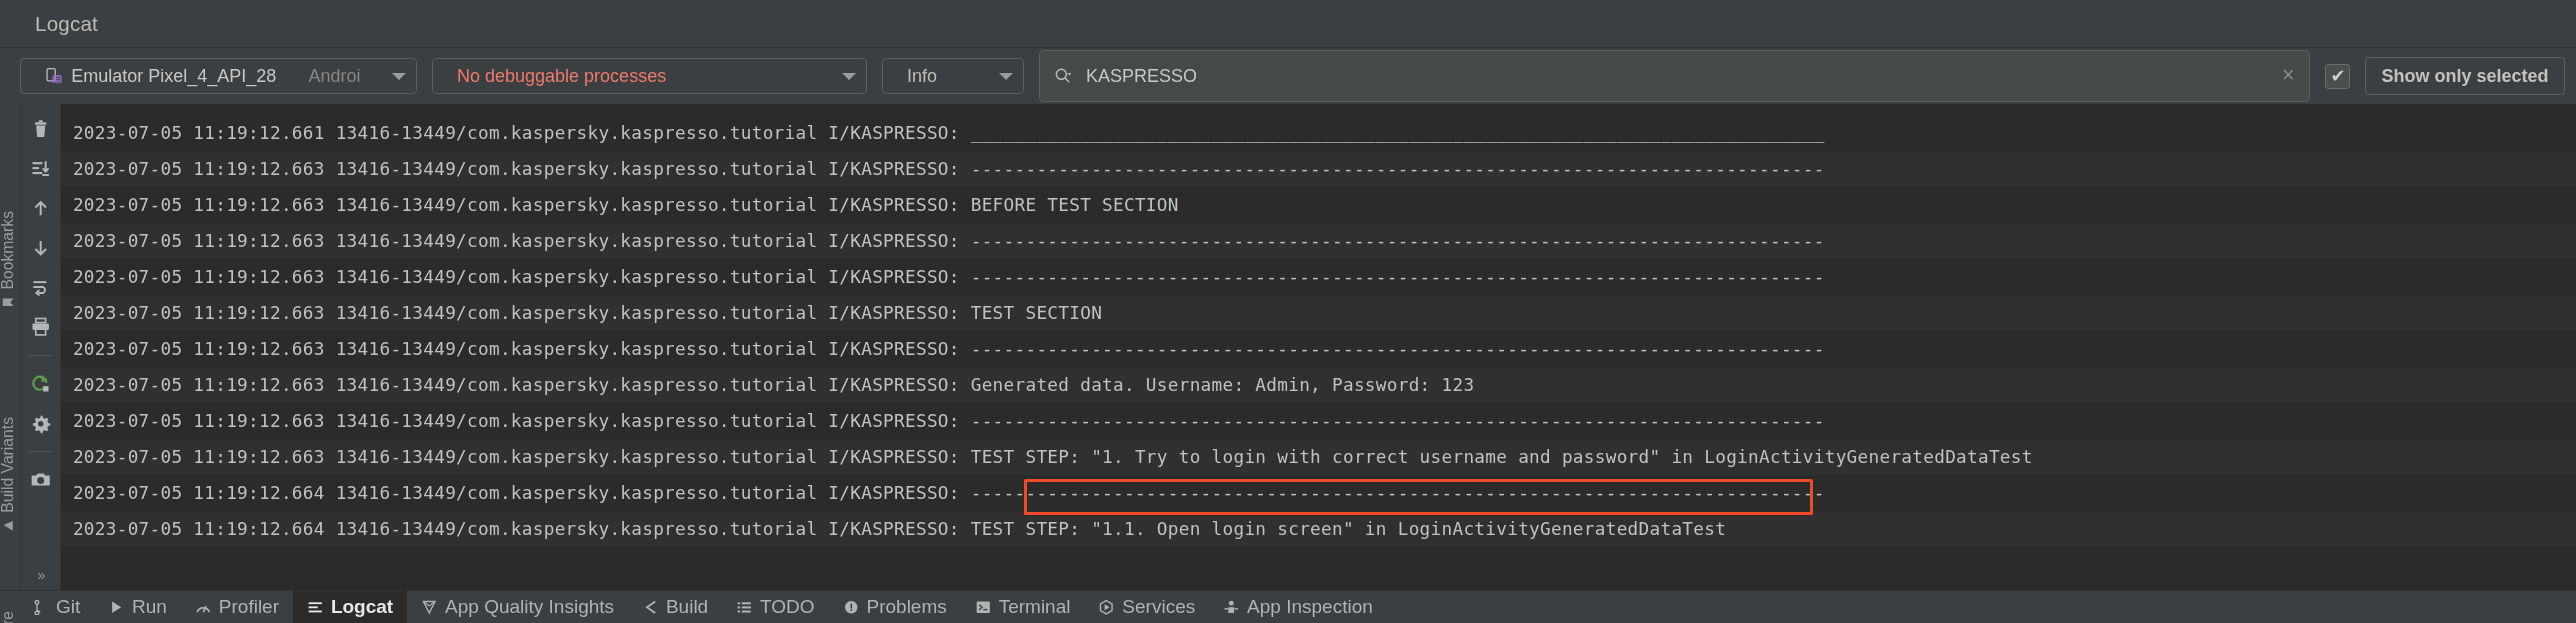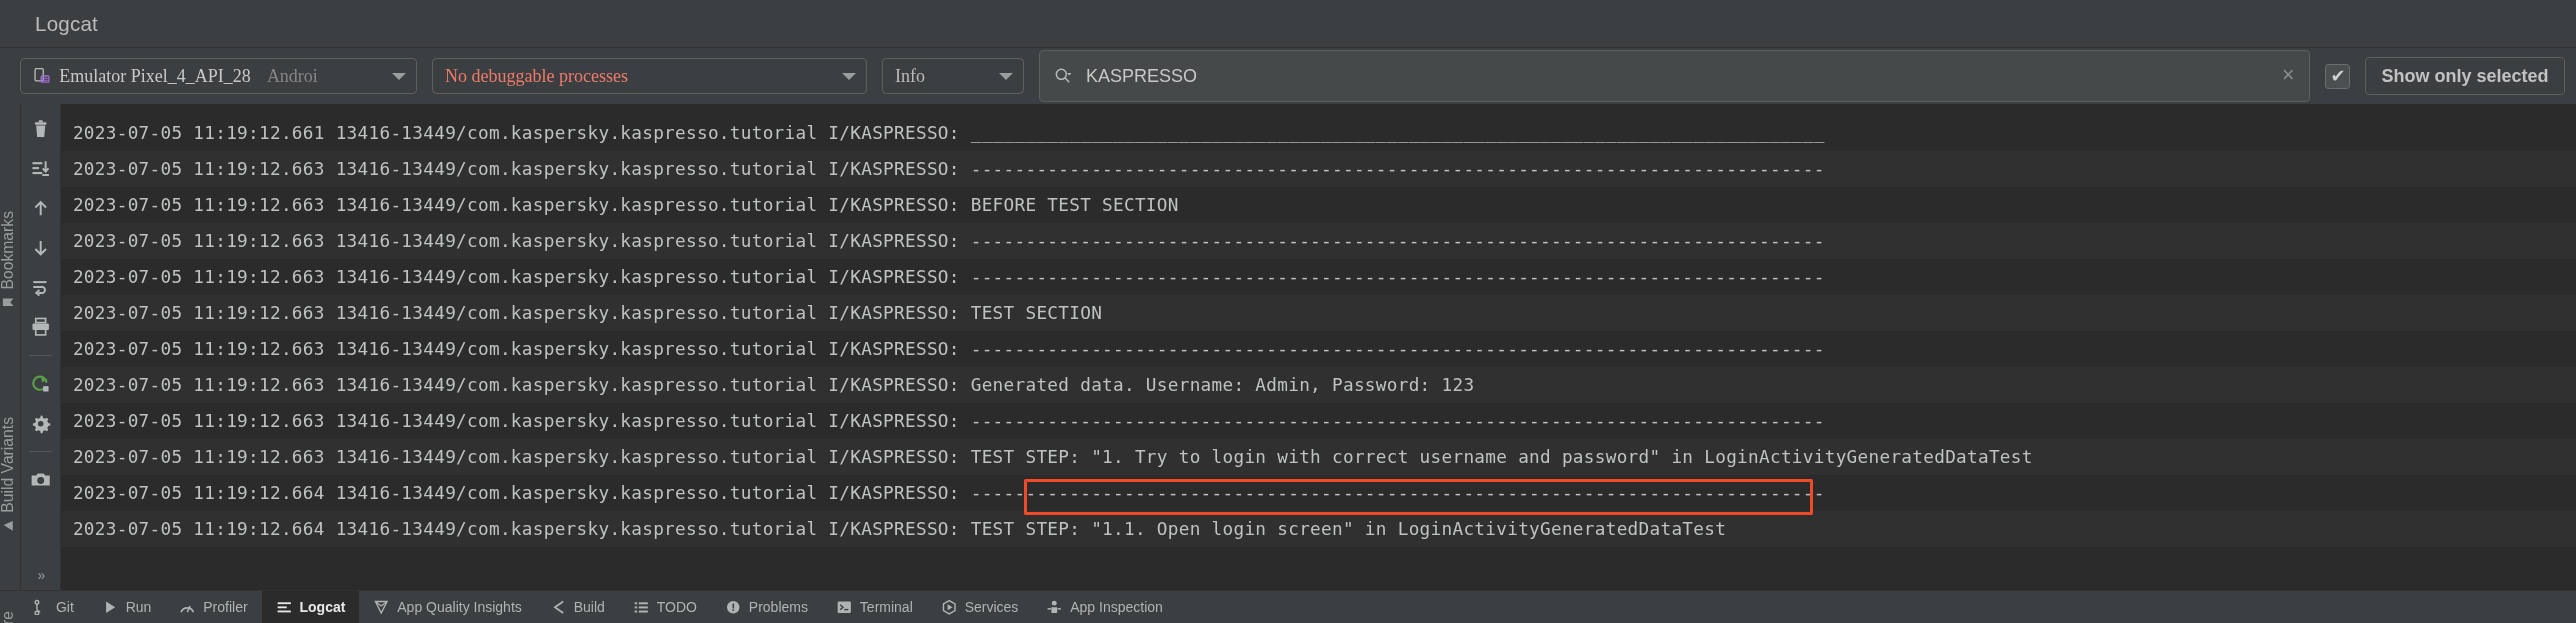--- a/index.html
+++ b/index.html
@@ -44,38 +44,37 @@
     gap: 15px;
     overflow: hidden;
   }
   .combo {
     height: 36px;
     border: 0.8px solid #5e6060;
     border-radius: 4.1px;
     background: #3c3f41;
     display: flex;
     align-items: center;
-    padding: 0 10px 0 12px;
+    padding: 0 10px 0 24px;
     gap: 8.2px;
     color: #bbbbbb;
     font-size: 18px;
     white-space: nowrap;
     flex: 0 0 auto;
-    font-family: Liberation Serif, serif;
   }
   .combo .caret {
     width: 0; height: 0;
     border-left: 7.4px solid transparent;
     border-right: 7.4px solid transparent;
     border-top: 7.4px solid #9a9d9e;
     margin-left: auto;
   }
   #device-combo { width: 397px; }
   #device-combo .dev-name { color: #c8c8c8; }
-  #device-combo .dev-sub { color: #868686; margin-left: 8px; }
+  #device-combo .dev-sub { color: #868686; margin-left: 24px; }
   #process-combo { width: 435px; color: #f07a6a; }
   #level-combo { width: 142px; }
 
   .search-box {
     height: 52px;
     flex: 1 1 auto;
     min-width: 33px;
     border: 0.8px solid #5e6060;
     border-radius: 4.1px;
     background: #45494a;
@@ -213,21 +212,21 @@
     align-items: stretch;
     padding-left: 18px;
     overflow: hidden;
   }
   .sb-item {
     display: flex;
     align-items: center;
     gap: 7.4px;
     padding: 0 14px;
     color: #b0b3b4;
-    font-size: 14px;
+    font-size: 19px;
     white-space: nowrap;
   }
   .sb-item.active {
     background: #2b2b2b;
     color: #e6e8e8;
     font-weight: bold;
   }
   .sb-item .ic { display: flex; align-items: center; }
   svg { display: block; }
 </style>

